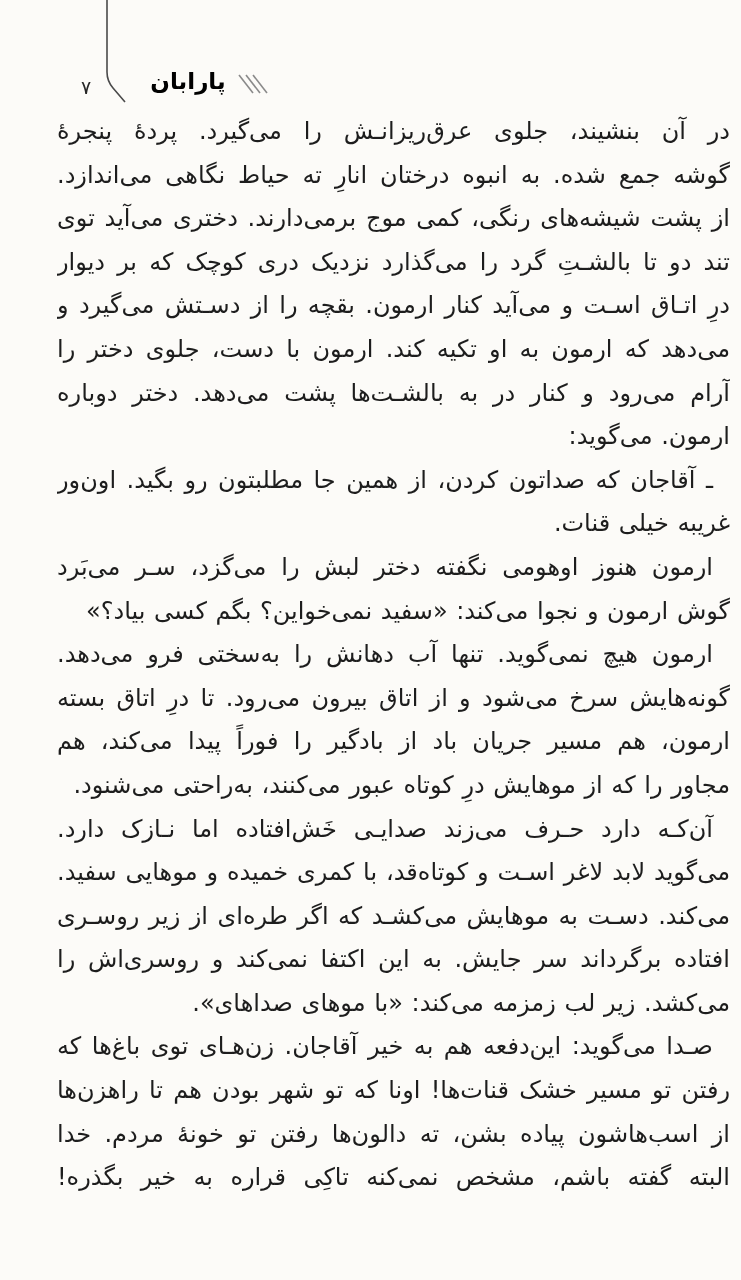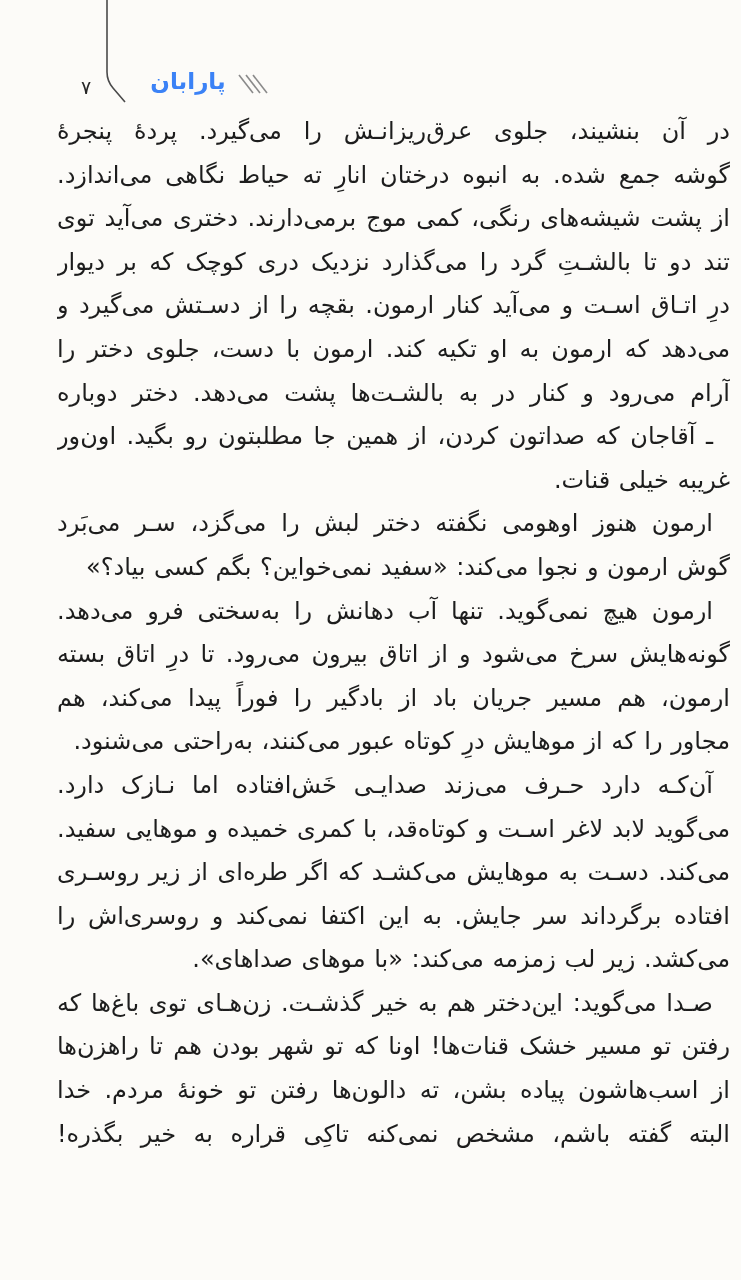--- a/index.html
+++ b/index.html
@@ -33,21 +33,21 @@
   }
   .running-title {
     position: absolute;
     left: 148px;
     top: 68px;
     width: 80px;
     text-align: center;
     direction: rtl;
     font-size: 23px;
     font-weight: bold;
-    color: #3b82f6;
+    color: #000000;
   }
   .slashes-svg {
     position: absolute;
     left: 235px;
     top: 70px;
     width: 40px;
     height: 30px;
   }
   
   .text-block {
@@ -90,32 +90,33 @@
   </svg>
 
   <div class="text-block">
     <div class="line fill">در آن بنشیند، جلوی عرق‌ریزانـش را می‌گیرد. پردهٔ پنجرهٔ روبه‌حیاط، یک</div>
     <div class="line fill">گوشه جمع شده. به انبوه درختان انارِ ته حیاط نگاهی می‌اندازد. درختان</div>
     <div class="line fill">از پشت شیشه‌های رنگی، کمی موج برمی‌دارند. دختری می‌آید توی اتاق.</div>
     <div class="line fill">تند دو تا بالشـتِ گرد را می‌گذارد نزدیک دری کوچک که بر دیوار روبروی</div>
     <div class="line fill">درِ اتـاق اسـت و می‌آید کنار ارمون. بقچه را از دسـتش می‌گیرد و شـانه</div>
     <div class="line fill">می‌دهد که ارمون به او تکیه کند. ارمون با دست، جلوی دختر را می‌گیرد،</div>
     <div class="line fill">آرام می‌رود و کنار در به بالشـت‌ها پشت می‌دهد. دختر دوباره می‌آید کنار</div>
+    <div class="line end">ارمون. می‌گوید:</div>
     <div class="line fill indent">ـ آقاجان که صداتون کردن، از همین جا مطلبتون رو بگید. اون‌ور مرد</div>
     <div class="line end">غریبه خیلی قنات.</div>
     <div class="line fill indent">ارمون هنوز اوهومی نگفته دختر لبش را می‌گزد، سـر می‌بَرد نزدیک</div>
     <div class="line end">گوش ارمون و نجوا می‌کند: «سفید نمی‌خواین؟ بگم کسی بیاد؟»</div>
     <div class="line fill indent">ارمون هیچ نمی‌گوید. تنها آب دهانش را به‌سختی فرو می‌دهد. دختر</div>
     <div class="line fill">گونه‌هایش سرخ می‌شود و از اتاق بیرون می‌رود. تا درِ اتاق بسته می‌شود،</div>
     <div class="line fill">ارمون، هم مسیر جریان باد از بادگیر را فوراً پیدا می‌کند، هم صداهای اتاق</div>
     <div class="line end">مجاور را که از موهایش درِ کوتاه عبور می‌کنند، به‌راحتی می‌شنود.</div>
     <div class="line fill indent">آن‌کـه دارد حـرف می‌زند صدایـی خَش‌افتاده اما نـازک دارد. ارمون</div>
     <div class="line fill">می‌گوید لابد لاغر اسـت و کوتاه‌قد، با کمری خمیده و موهایی سفید. اخم</div>
     <div class="line fill">می‌کند. دسـت به موهایش می‌کشـد که اگر طره‌ای از زیر روسـری بیرون</div>
     <div class="line fill">افتاده برگرداند سر جایش. به این اکتفا نمی‌کند و روسری‌اش را کمی جلو</div>
     <div class="line end">می‌کشد. زیر لب زمزمه می‌کند: «با موهای صداهای».</div>
-    <div class="line fill indent">صـدا می‌گوید: این‌دختر هم به خیر گذشـت. زن‌هـای توی باغ‌ها که</div>
+    <div class="line fill indent">صـدا می‌گوید: این‌دفعه هم به خیر آقاجان. زن‌هـای توی باغ‌ها که</div>
     <div class="line fill">رفتن تو مسیر خشک قنات‌ها! اونا که تو شهر بودن هم تا راهزن‌ها بخوان</div>
     <div class="line fill">از اسب‌هاشون پیاده بشن، ته دالون‌ها رفتن تو خونهٔ مردم. خدا رحم کرد.</div>
     <div class="line fill">البته گفته باشم، مشخص نمی‌کنه تاکِی قراره به خیر بگذره! آدمی‌زاده آقا!</div>
   </div>
 
 </div>
 
 </body></html>

